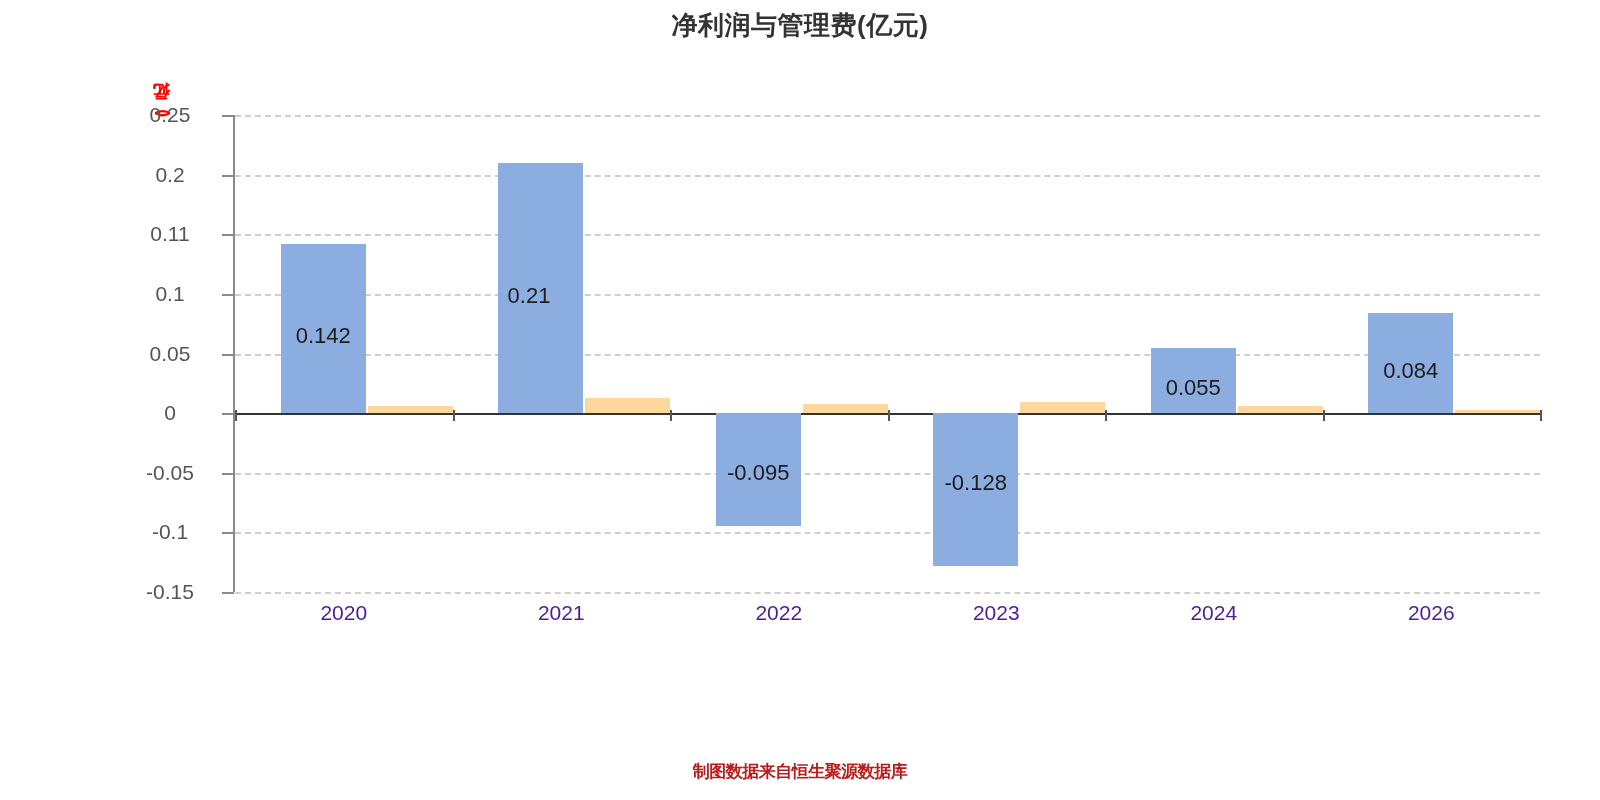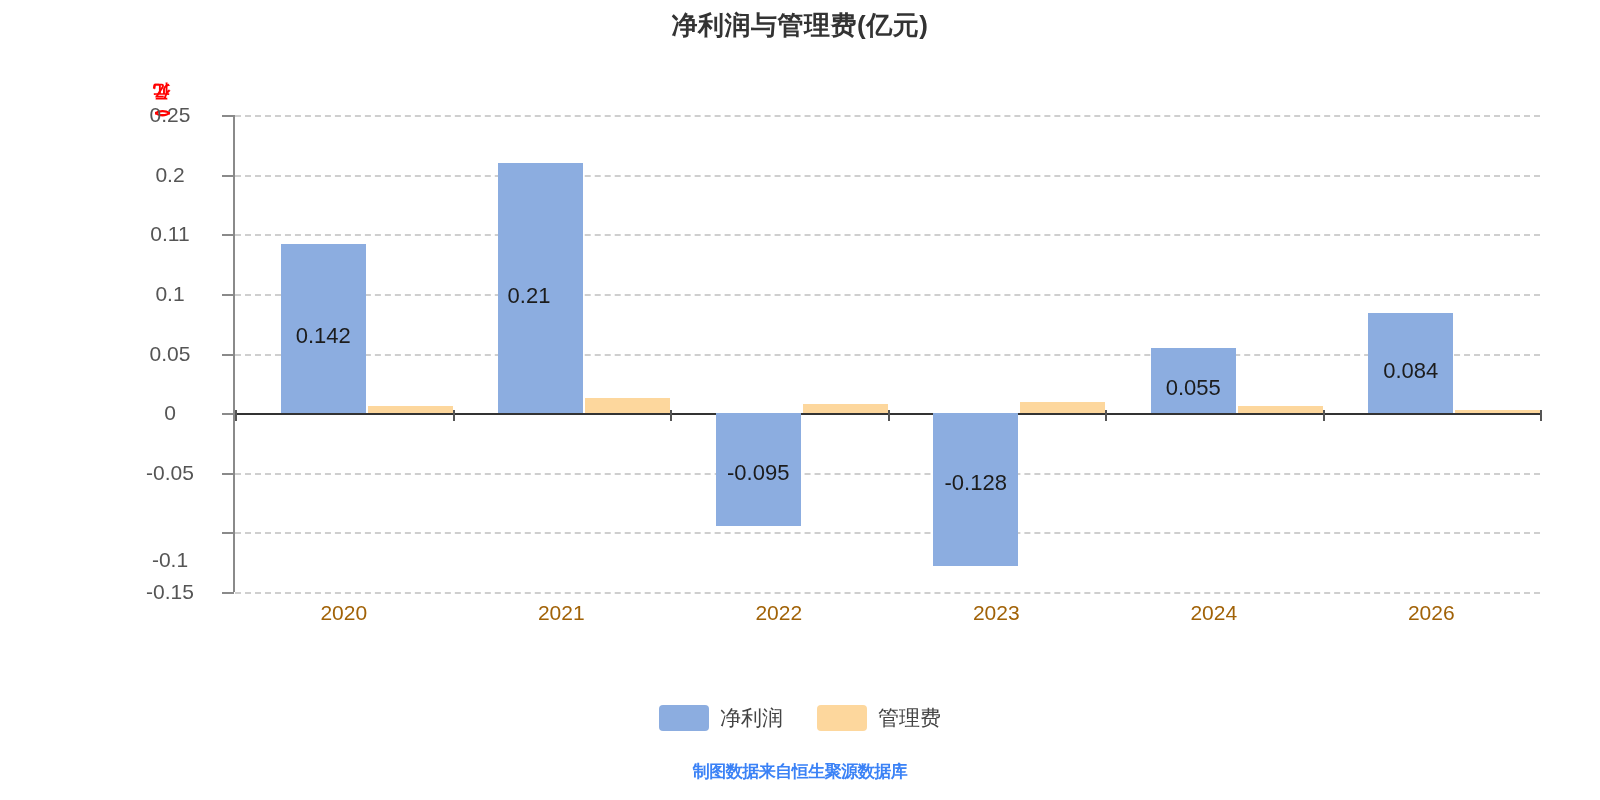--- a/index.html
+++ b/index.html
@@ -109,21 +109,21 @@
     background: #555555;
   }
 
   
   .x-label {
     position: absolute;
     top: 601px;
     width: 160px;
     text-align: center;
     font-size: 21px;
-    color: #a16207;
+    color: #4c1d95;
   }
 
   
   .bar {
     position: absolute;
   }
   .bar.net {
     background: #8cade0;
   }
   .bar.admin {
@@ -168,21 +168,21 @@
 
   
   .footer-note {
     position: absolute;
     left: 0;
     top: 760px;
     width: 1600px;
     text-align: center;
     font-size: 17px;
     font-weight: bold;
-    color: #3b82f6;
+    color: #b91c1c;
     letter-spacing: -0.5px;
   }
 </style>
 </head>
 <body>
 
 <div id="chart-root">
 
   <div class="chart-title">净利润与管理费(亿元)</div>
 
@@ -202,21 +202,21 @@
       <div class="y-tick" style="top: 592px;"></div>
     </div>
   <div id="y-labels-layer">
       <div class="y-label" style="top: 115px;">0.25</div>
       <div class="y-label" style="top: 174.625px;">0.2</div>
       <div class="y-label" style="top: 234.25px;">0.11</div>
       <div class="y-label" style="top: 293.875px;">0.1</div>
       <div class="y-label" style="top: 353.5px;">0.05</div>
       <div class="y-label" style="top: 413.125px;">0</div>
       <div class="y-label" style="top: 472.75px;">-0.05</div>
-      <div class="y-label" style="top: 532.375px; margin-top: 28px;">-0.1</div>
+      <div class="y-label" style="top: 532.375px;">-0.1</div>
       <div class="y-label" style="top: 592px;">-0.15</div>
     </div>
 
   <div class="plot-area" id="plot-area">
     <div id="gridlines-layer">
         <div class="gridline" style="top: 0px;"></div>
         <div class="gridline" style="top: 59.625px;"></div>
         <div class="gridline" style="top: 119.25px;"></div>
         <div class="gridline" style="top: 178.875px;"></div>
         <div class="gridline" style="top: 238.5px;"></div>
@@ -258,25 +258,15 @@
     </div>
   <div id="x-labels-layer">
       <div class="x-label" style="left: 263.75px;">2020</div>
       <div class="x-label" style="left: 481.25px;">2021</div>
       <div class="x-label" style="left: 698.75px;">2022</div>
       <div class="x-label" style="left: 916.25px;">2023</div>
       <div class="x-label" style="left: 1133.75px;">2024</div>
       <div class="x-label" style="left: 1351.25px;">2026</div>
     </div>
 
-  <div class="legend" id="legend">
-      <div class="legend-item">
-        <div class="legend-swatch" style="background: rgb(140, 173, 224);"></div>
-        <div class="legend-text">净利润</div>
-      </div>
-      <div class="legend-item">
-        <div class="legend-swatch" style="background: rgb(253, 215, 157);"></div>
-        <div class="legend-text">管理费</div>
-      </div>
-    </div>
 
   <div class="footer-note">制图数据来自恒生聚源数据库</div>
 </div>
 
 </body></html>

